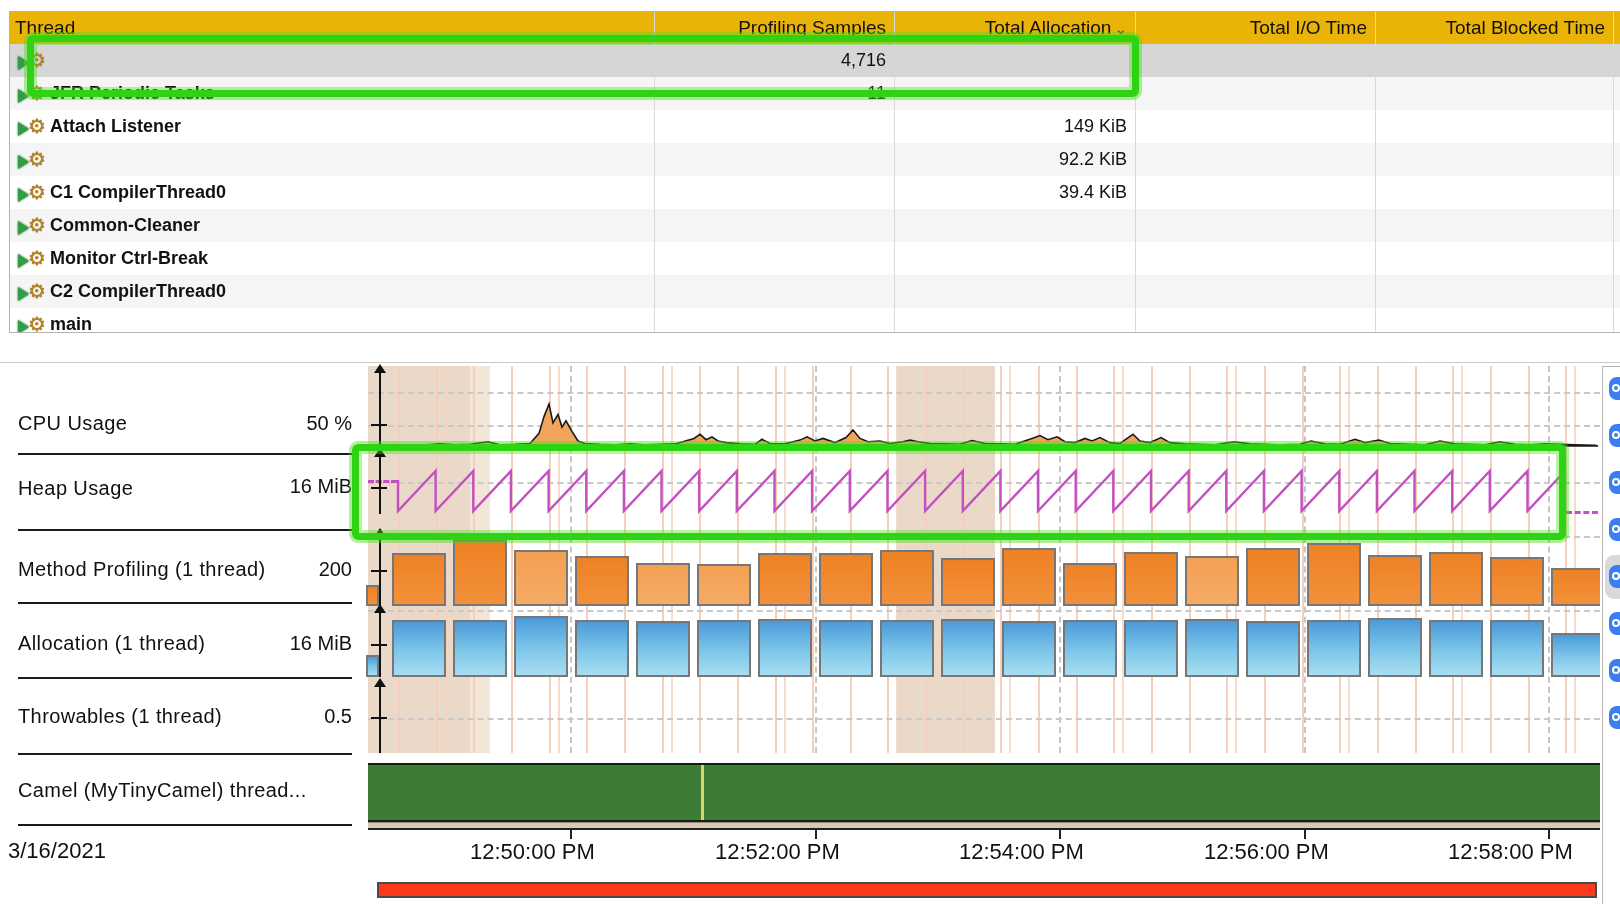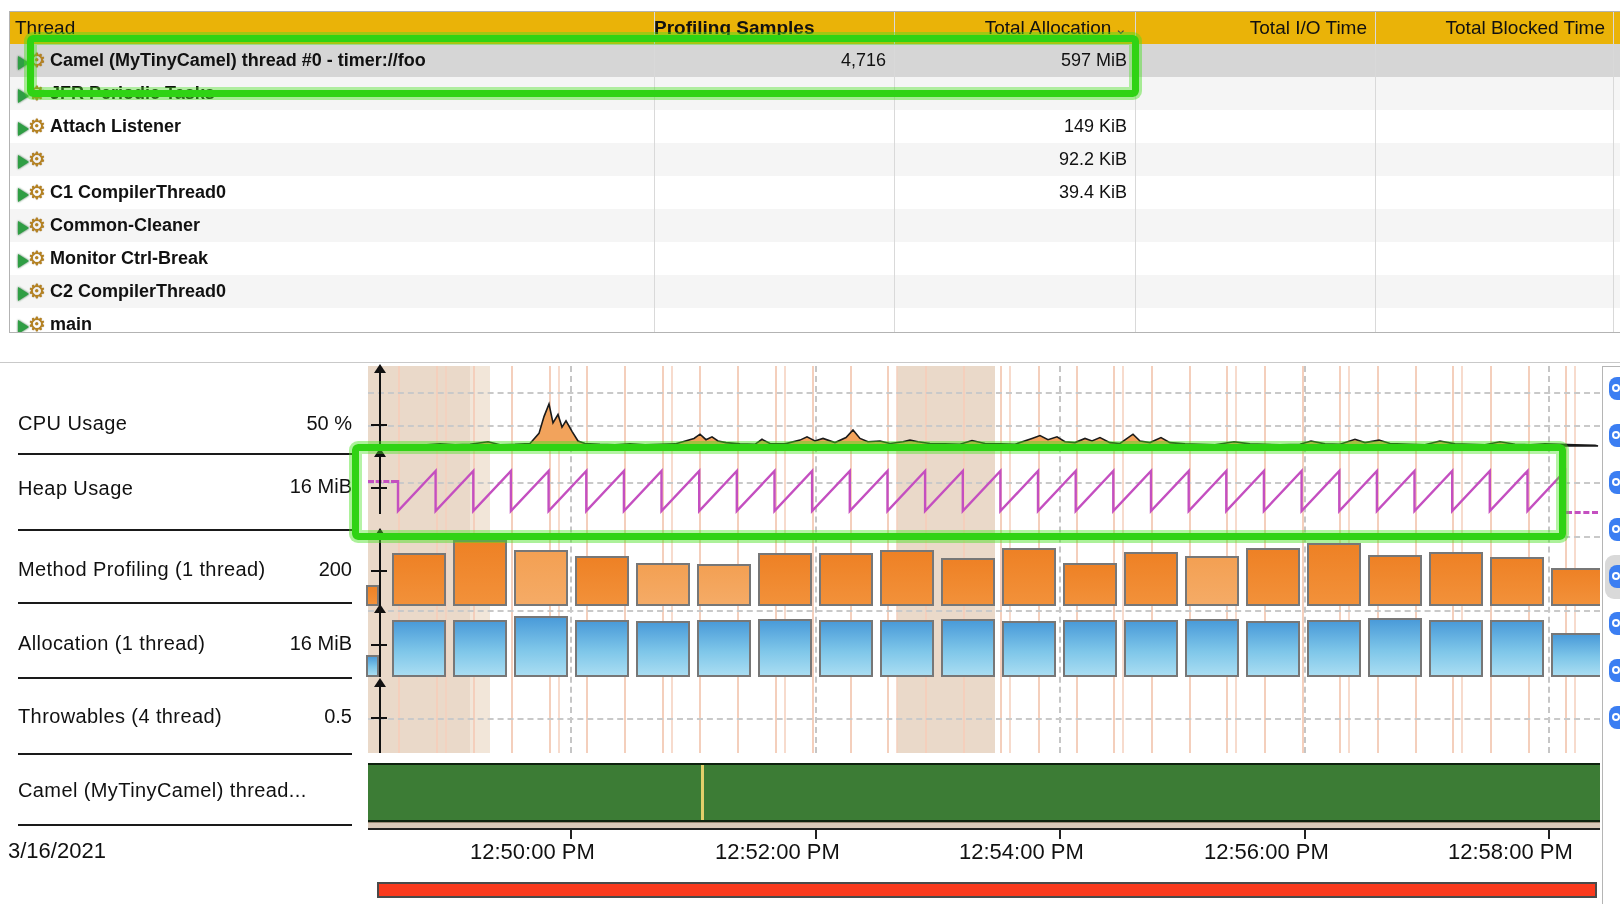--- a/index.html
+++ b/index.html
@@ -64,41 +64,40 @@
                  border:2px solid #fff;border-radius:50%;box-sizing:border-box;}
 </style>
 </head>
 <body>
 
 <div id="screen">
 
   <div id="thread-table">
     <div id="tt-header">
         <div class="th-cell" style="left: 5px;"><span>Thread</span></div>
-        <div class="th-cell" style="left: 644px; width: 232px;  font-weight: bold;"><span>Profiling Samples</span></div>
+        <div class="th-cell" style="left: 644px; width: 232px; text-align: right;"><span>Profiling Samples</span></div>
         <div class="th-cell" style="left: 884px; width: 233px; text-align: right;"><span>Total Allocation</span><span class="sort-chev">⌄</span></div>
         <div class="th-cell" style="left: 1125px; width: 232px; text-align: right;"><span>Total I/O Time</span></div>
         <div class="th-cell" style="left: 1365px; width: 230px; text-align: right;"><span>Total Blocked Time</span></div>
       </div>
     <div id="tt-rows">
         <div class="trow" style="top: 32px; background: rgb(214, 214, 214);">
           <div class="ticon">
             <span class="gear">⚙</span>
             <div class="playtri"></div>
           </div>
-          <div class="tname">Camel (MyTinyCamel) thread #0 - timer://foo</div>
           <div class="tval" style="left: 644px; width: 232px;">4,716</div>
-          <div class="tval" style="left: 884px; width: 233px;">597 MiB</div>
         </div>
         <div class="trow" style="top: 65px; background: rgb(245, 245, 245);">
           <div class="ticon">
             <span class="gear">⚙</span>
             <div class="playtri"></div>
           </div>
           <div class="tname">JFR Periodic Tasks</div>
+          <div class="tval" style="left: 644px; width: 232px;">11</div>
         </div>
         <div class="trow" style="top: 98px; background: rgb(255, 255, 255);">
           <div class="ticon">
             <span class="gear">⚙</span>
             <div class="playtri"></div>
           </div>
           <div class="tname">Attach Listener</div>
           <div class="tval" style="left: 884px; width: 233px;">149 KiB</div>
         </div>
         <div class="trow" style="top: 131px; background: rgb(245, 245, 245);">
@@ -160,21 +159,21 @@
 
   <div id="lane-labels">
       <div class="lane-label" style="top: 412px;">CPU Usage</div>
       <div class="tick-label" style="top: 412px;">50 %</div>
       <div class="lane-label" style="top: 477px;">Heap Usage</div>
       <div class="tick-label" style="top: 475px;">16 MiB</div>
       <div class="lane-label" style="top: 558px;">Method Profiling (1 thread)</div>
       <div class="tick-label" style="top: 558px;">200</div>
       <div class="lane-label" style="top: 632px;">Allocation (1 thread)</div>
       <div class="tick-label" style="top: 632px;">16 MiB</div>
-      <div class="lane-label" style="top: 705px;">Throwables (4 thread)</div>
+      <div class="lane-label" style="top: 705px;">Throwables (1 thread)</div>
       <div class="tick-label" style="top: 705px;">0.5</div>
       <div class="lane-label" style="top: 779px;">Camel (MyTinyCamel) thread...</div>
       <div class="lane-underline" style="top: 453px;"></div>
       <div class="lane-underline" style="top: 529px;"></div>
       <div class="lane-underline" style="top: 602px;"></div>
       <div class="lane-underline" style="top: 677px;"></div>
       <div class="lane-underline" style="top: 753px;"></div>
       <div class="lane-underline" style="top: 824px;"></div>
     </div>
   <div id="plot-decor">

